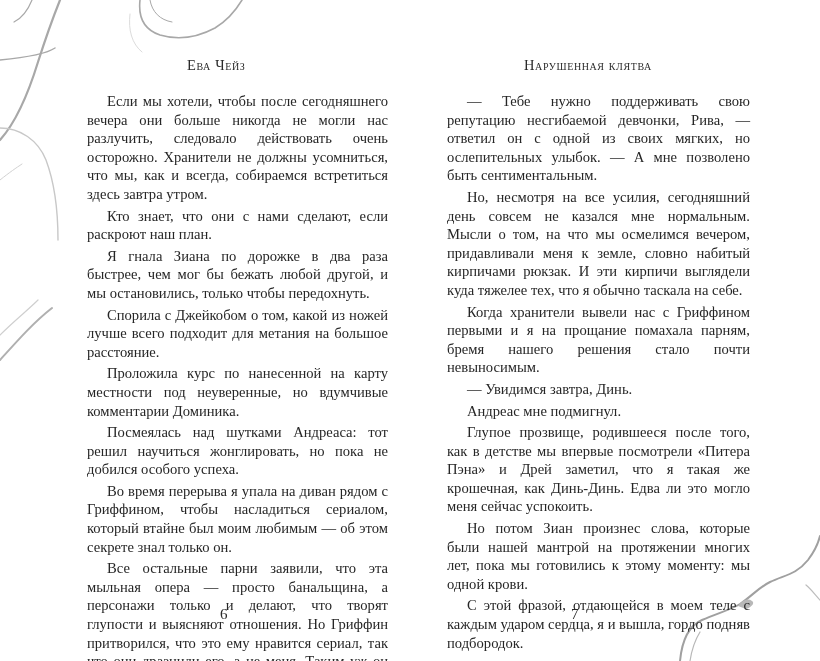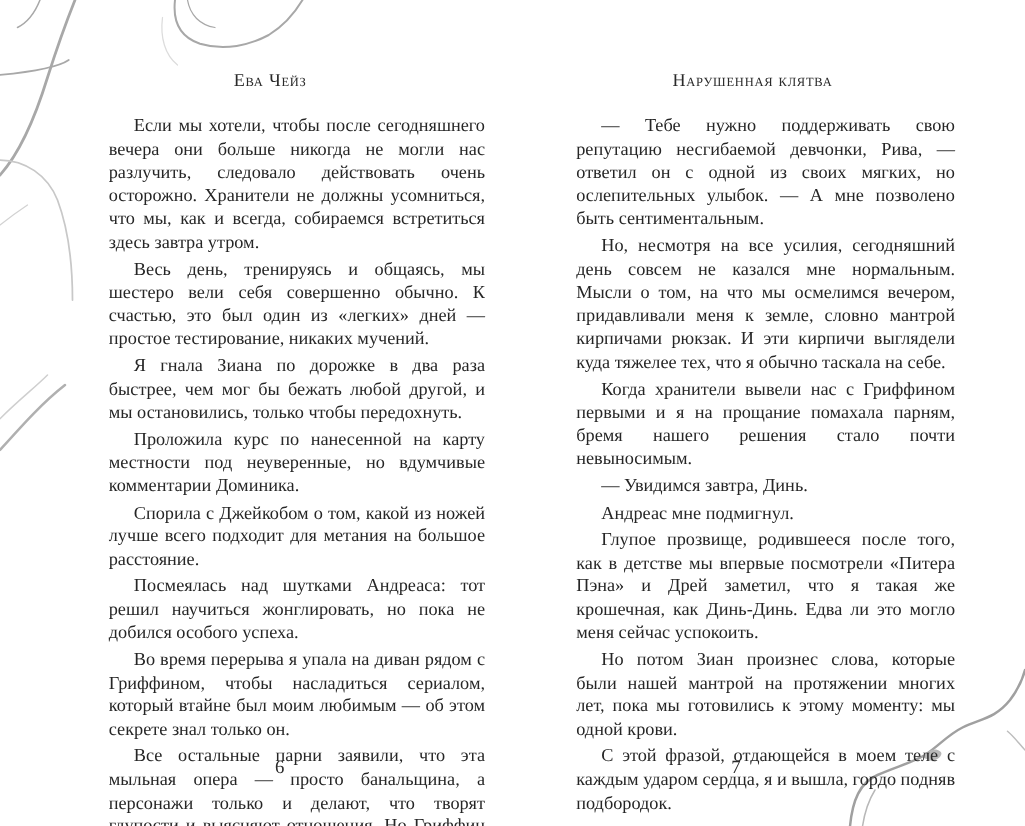--- a/index.html
+++ b/index.html
@@ -25,21 +25,21 @@
       left: 0; top: 0;
       width: 820px; height: 661px;
       pointer-events: none;
     }
     .page {
       position: absolute;
       top: 0;
       height: 653px;
     }
     .page-left { left: 0; width: 410px; }
-    .page-right { left: 410px; width: 410px; }
+    .page-right { left: 396px; width: 410px; }
 
     .running-head {
       position: absolute;
       top: 57px;
       font-size: 14.5px;
       font-variant: small-caps;
       letter-spacing: 0.6px;
       color: #2a2a2a;
       white-space: nowrap;
     }
@@ -98,36 +98,36 @@
       <path d="M690,661 C692,648 695,640 700,632" stroke="#b8b8b8" stroke-width="1.2"></path>
       <path d="M806,585 C812,590 816,596 820,600" stroke="#bdbdbd" stroke-width="1.2"></path>
     </g>
     <path d="M738,606 C742,600 748,598 752,601 C755,603 752,607 746,609 Z" fill="#b8b8b8"></path>
   </svg>
 
   <div class="page page-left">
     <div class="running-head">Ева Чейз</div>
     <div class="body-text">
       <p class="para">Если мы хотели, чтобы после сегодняшнего вечера они больше никогда не могли нас разлучить, следовало действовать очень осторожно. Хранители не должны усомниться, что мы, как и всегда, собираемся встретиться здесь завтра утром.</p>
-      <p class="para">Весь день, тренируясь и общаясь, мы шестеро вели себя совершенно обычно. К счастью, это был один из «легких» дней — простое тестирование, никаких мучений.</p>
+      <p class="para">Кто знает, что они с нами сделают, если раскроют наш план.</p>
       <p class="para">Я гнала Зиана по дорожке в два раза быстрее, чем мог бы бежать любой другой, и мы остановились, только чтобы передохнуть.</p>
+      <p class="para">Спорила с Джейкобом о том, какой из ножей лучше всего подходит для метания на большое расстояние.</p>
       <p class="para">Проложила курс по нанесенной на карту местности под неуверенные, но вдумчивые комментарии Доминика.</p>
-      <p class="para">Спорила с Джейкобом о том, какой из ножей лучше всего подходит для метания на большое расстояние.</p>
       <p class="para">Посмеялась над шутками Андреаса: тот решил научиться жонглировать, но пока не добился особого успеха.</p>
       <p class="para">Во время перерыва я упала на диван рядом с Гриффином, чтобы насладиться сериалом, который втайне был моим любимым — об этом секрете знал только он.</p>
       <p class="para">Все остальные парни заявили, что эта мыльная опера — просто банальщина, а персонажи только и делают, что творят глупости и выясняют отношения. Но Гриффин притворился, что это ему нравится сериал, так что они дразнили его, а не меня. Таким уж он был.</p>
     </div>
     <div class="folio">6</div>
   </div>
 
   <div class="page page-right">
     <div class="running-head">Нарушенная клятва</div>
     <div class="body-text">
       <p class="para">— Тебе нужно поддерживать свою репутацию несгибаемой девчонки, Рива, — ответил он с одной из своих мягких, но ослепительных улыбок. — А мне позволено быть сентиментальным.</p>
-      <p class="para"><span>Но, несмотря на все усилия, сегодняшний день совсем не казался мне нормальным. Мысли о том, на </span><span class="it">что</span><span> мы осмелимся вечером, придавливали меня к земле, словно мантрой кирпичами рюкзак. И эти кирпичи выглядели куда тяжелее тех, что я обычно таскала на себе.</span></p>
+      <p class="para"><span>Но, несмотря на все усилия, сегодняшний день совсем не казался мне нормальным. Мысли о том, на </span><span class="it">что</span><span> мы осмелимся вечером, придавливали меня к земле, словно набитый кирпичами рюкзак. И эти кирпичи выглядели куда тяжелее тех, что я обычно таскала на себе.</span></p>
       <p class="para">Когда хранители вывели нас с Гриффином первыми и я на прощание помахала парням, бремя нашего решения стало почти невыносимым.</p>
       <p class="para">— Увидимся завтра, Динь.</p>
       <p class="para">Андреас мне подмигнул.</p>
       <p class="para">Глупое прозвище, родившееся после того, как в детстве мы впервые посмотрели «Питера Пэна» и Дрей заметил, что я такая же крошечная, как Динь-Динь. Едва ли это могло меня сейчас успокоить.</p>
       <p class="para"><span>Но потом Зиан произнес слова, которые были нашей мантрой на протяжении многих лет, пока мы готовились к этому моменту: </span><span class="it">мы одной крови</span><span>.</span></p>
       <p class="para">С этой фразой, отдающейся в моем теле с каждым ударом сердца, я и вышла, гордо подняв подбородок.</p>
 
     </div>
     <div class="folio">7</div>
   </div>

